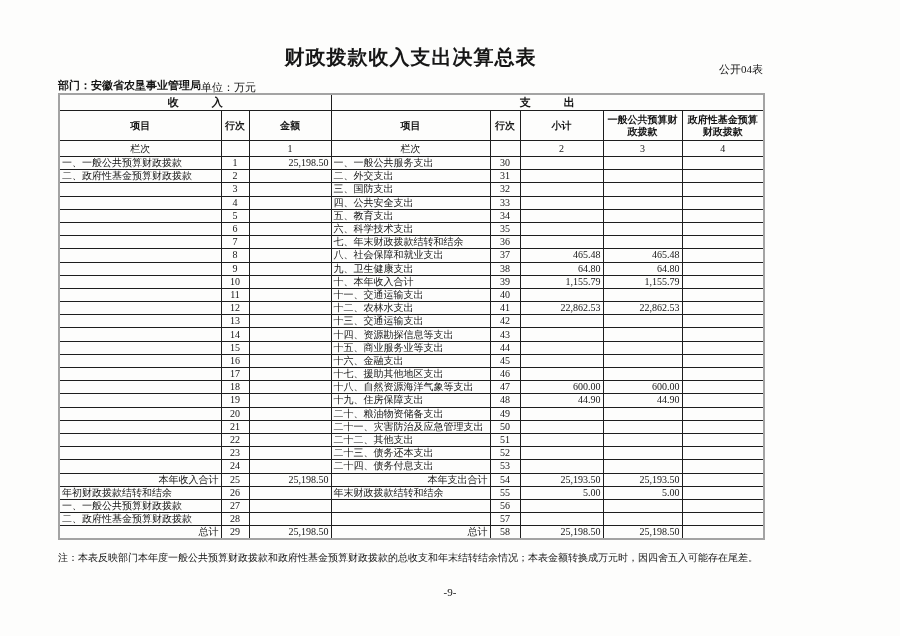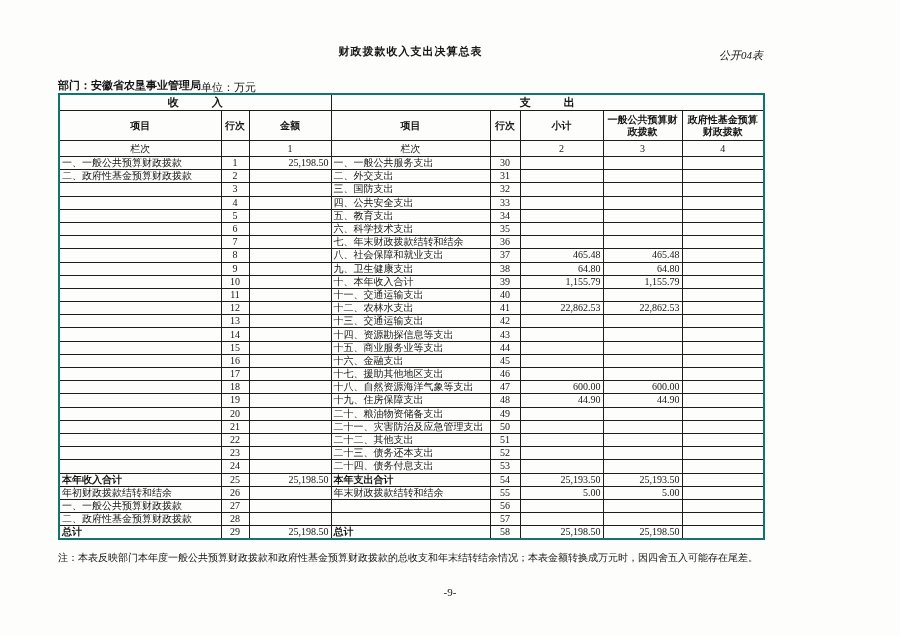--- a/index.html
+++ b/index.html
@@ -1,34 +1,34 @@
 <!DOCTYPE html>
 <html><head>
 <meta charset="utf-8">
 <style>
   html,body{margin:0;padding:0;}
   body{width:900px;height:636px;background:#ffffff;font-family:"Liberation Serif","DejaVu Serif",serif;color:#161616;}
   .page{position:relative;width:900px;height:636px;background:#fdfdfc;overflow:hidden;}
   .title{position:absolute;top:44px;left:58px;width:705px;text-align:center;
-         font-family:"DejaVu Sans","Liberation Sans",sans-serif;font-weight:bold;font-size:11px;letter-spacing:1px;}
-  .table-code{position:absolute;top:48px;left:58px;width:705px;text-align:right;font-size:11px;font-style:italic;}
+         font-family:"DejaVu Sans","Liberation Sans",sans-serif;font-weight:bold;font-size:20px;letter-spacing:1px;}
+  .table-code{position:absolute;top:62px;left:58px;width:705px;text-align:right;font-size:11px;}
   .meta-row{position:absolute;top:78px;left:58px;width:705px;display:flex;justify-content:flex-start;font-size:11px;}
   .dept{border-bottom:1.5px solid #161616;padding-bottom:1px;font-weight:bold;}
   .unit{align-self:flex-end;}
   table.fiscal{position:absolute;top:93px;left:58px;width:705px;border-collapse:collapse;table-layout:fixed;
-               border:2px solid #0f766e;padding-left:28px;}
+               border:2px solid #a3a3a3;padding-left:28px;}
   table.fiscal td{border:1px solid #1d1d1d;padding:0 2px;font-size:10px;overflow:hidden;white-space:nowrap;}
   tr.h1 td{height:15px;text-align:center;font-weight:bold;font-size:11px;}
   tr.h2 td{height:29px;text-align:center;font-weight:bold;white-space:normal;line-height:12px;}
   tr.h3 td{height:15px;text-align:center;}
   tbody td{height:12.2px;line-height:12px;}
   td.item{text-align:left;}
   td.line{text-align:center;}
   td.amt{text-align:right;}
-  td.total{text-align:left;font-weight:bold;}
+  td.total{text-align:right;font-weight:normal;}
   .note{position:absolute;top:551px;left:58px;width:760px;font-size:10px;white-space:nowrap;}
   .pageno{position:absolute;top:586px;left:0;width:900px;text-align:center;font-size:11px;}
 </style>
 </head>
 <body>
 
 <div class="page">
   <div class="title">财政拨款收入支出决算总表</div>
   <div class="table-code">公开04表</div>
   <div class="meta-row">

